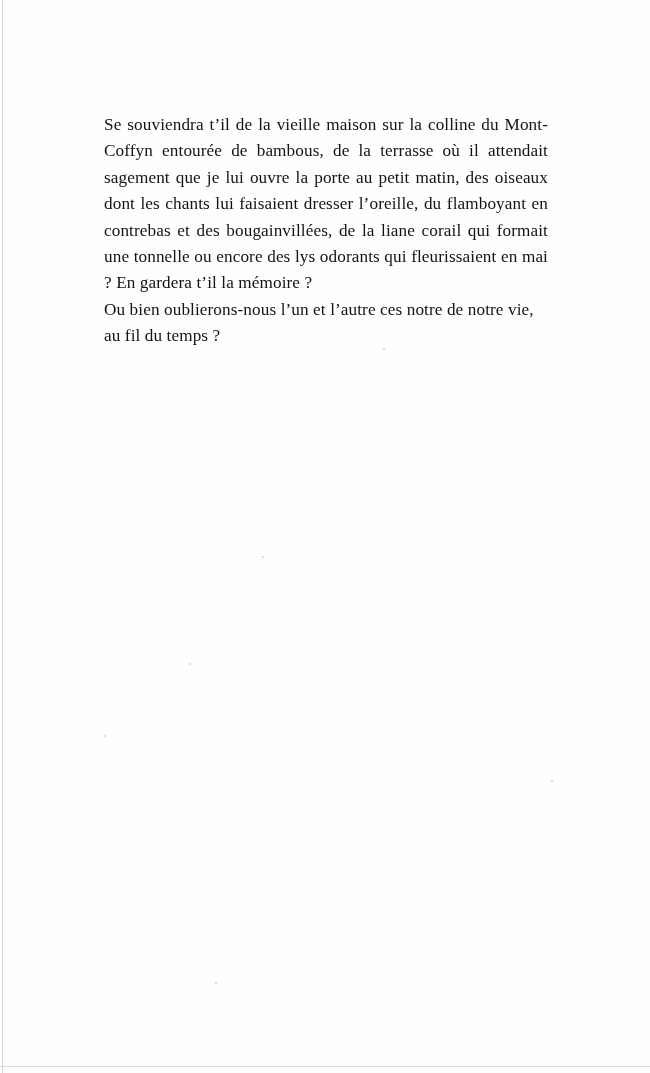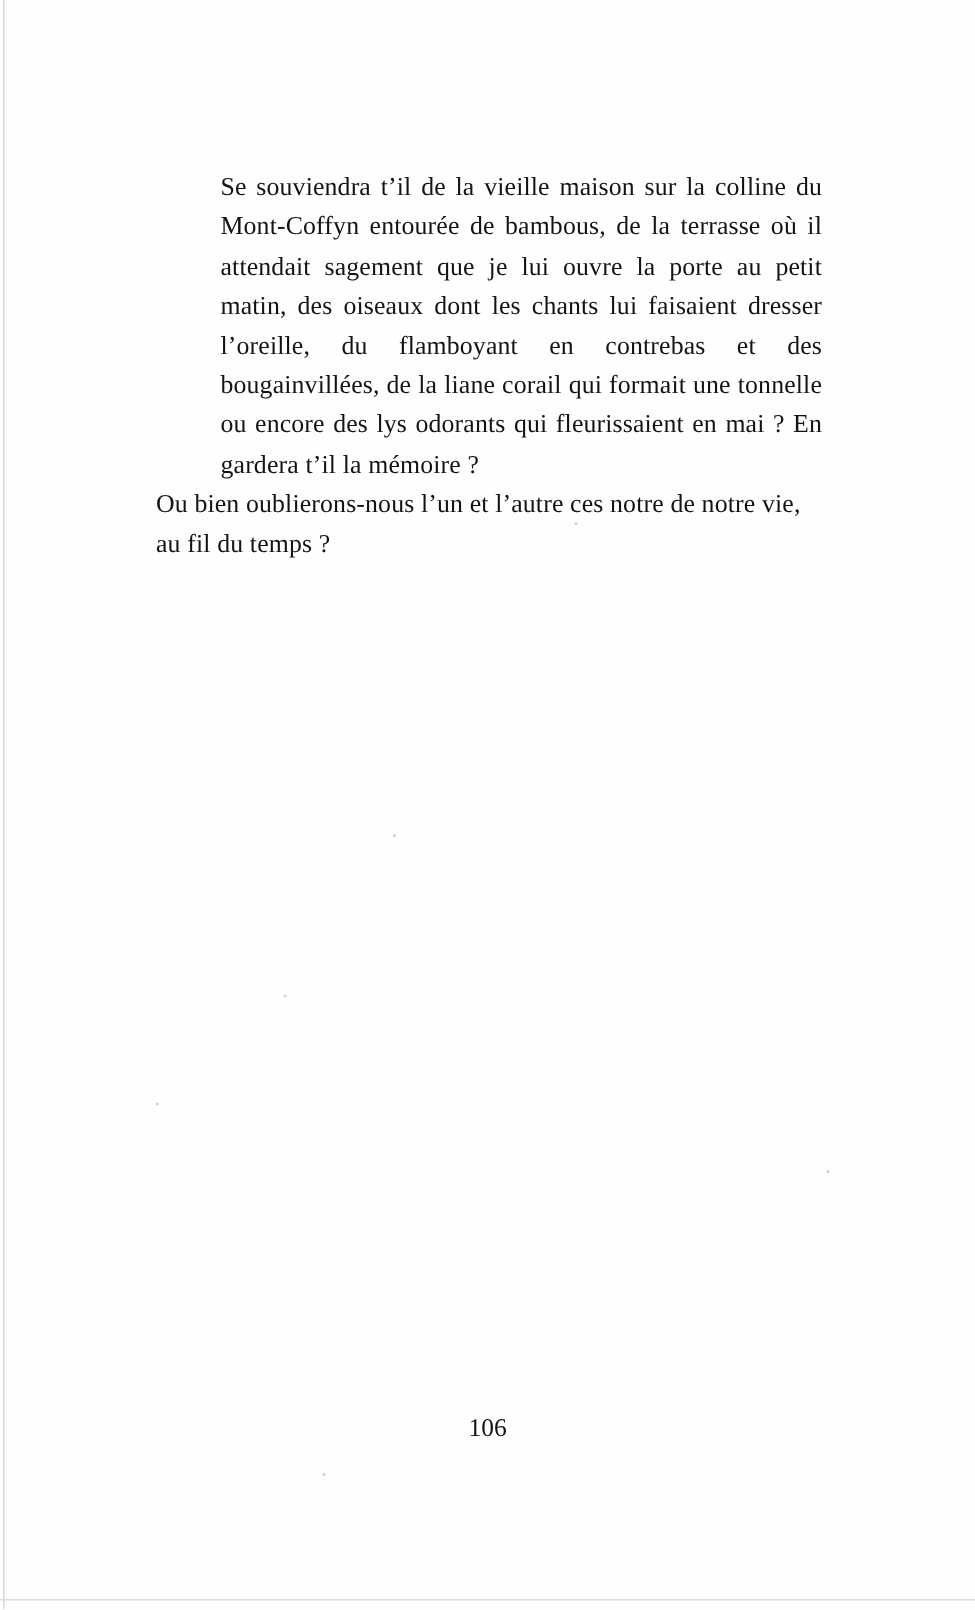--- a/index.html
+++ b/index.html
@@ -55,21 +55,20 @@
     color: #131313;
   }
 
   .para {
     margin: 0;
     text-align: justify;
     text-justify: inter-word;
   }
   .para.first {
     text-indent: 0;
-    margin-left: 43px;
   }
   .para.second {
     text-indent: 0;
   }
   .para.second {
     text-align: left;
   }
 
   .page-number {
     position: absolute;
@@ -104,15 +103,14 @@
   <div class="speck" style="left:189px; top:663px;"></div>
   <div class="speck" style="left:104px; top:735px;"></div>
   <div class="speck" style="left:551px; top:780px;"></div>
   <div class="speck" style="left:215px; top:982px;"></div>
 
   <div class="text-block">
     <p class="para first">Se souviendra t’il de la vieille maison sur la colline du Mont-Coffyn entourée de bambous, de la terrasse où il attendait sagement que je lui ouvre la porte au petit matin, des oiseaux dont les chants lui faisaient dresser l’oreille, du flamboyant en contrebas et des bougainvillées, de la liane corail qui formait une tonnelle ou encore des lys odorants qui fleurissaient en mai ? En gardera t’il la mémoire ?</p>
     <p class="para second">Ou bien oublierons-nous l’un et l’autre ces notre de notre vie, au fil du temps ?</p>
   </div>
 
-  <div class="page-number">106</div>
 
 </div>
 
 </body></html>

